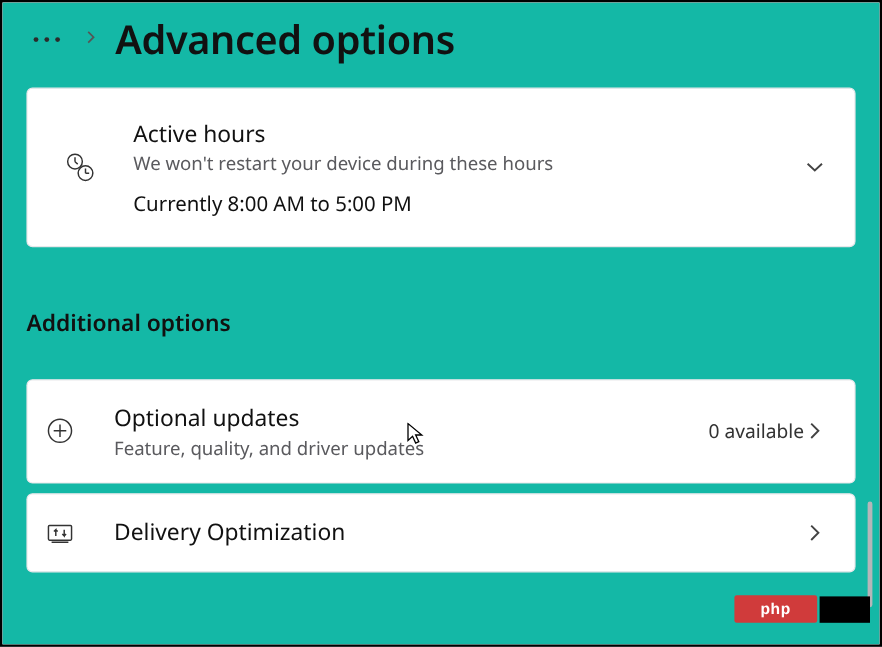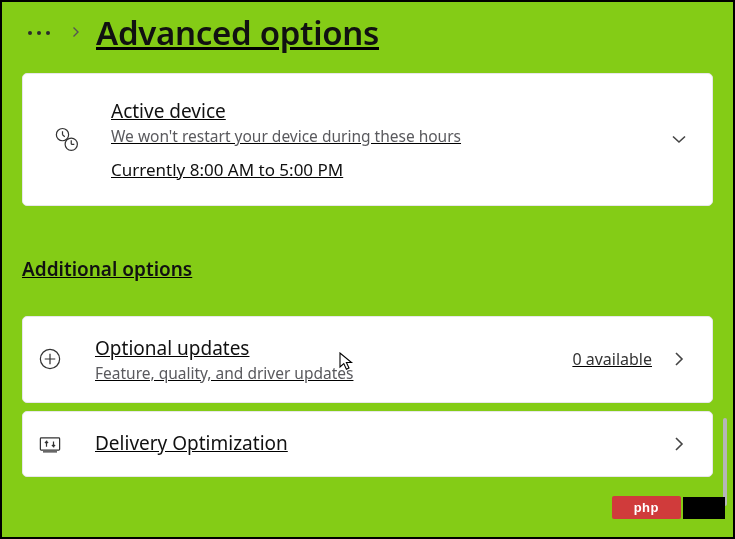--- a/index.html
+++ b/index.html
@@ -4,26 +4,25 @@
 <style>
   * { box-sizing: border-box; margin: 0; padding: 0; }
   html, body { width: 735px; height: 539px; overflow: hidden; }
   body {
     font-family: "Segoe UI", -apple-system, system-ui, sans-serif;
     background: #ffffff;
     border: 2px solid #000;
     position: relative;
   }
   .page {
-    background: #84cc16;
+    background: #14b8a6;
     width: 100%;
     height: 100%;
     padding: 0 20px;
     overflow: hidden;
-    text-decoration: underline;
   }
   .scrollbar {
     position: absolute;
     right: 6px;
     top: 416px;
     width: 4px;
     height: 88px;
     background: #b6b6b9;
     border-radius: 2px;
   }
@@ -84,21 +83,20 @@
     line-height: 1.35;
   }
   .card-extra {
     font-size: 17px;
     color: #111;
     margin-top: 11px;
   }
   .trailing {
     display: flex;
     align-items: center;
-    gap: 18px;
     flex-shrink: 0;
   }
   .trailing-text { font-size: 16px; color: #333; }
   .chevron { width: 18px; height: 18px; }
   .chevron svg { width: 18px; height: 18px; stroke: #444; fill: none; stroke-width: 1.6; }
   .section-label {
     font-size: 19px;
     font-weight: 600;
     color: #111;
     margin-top: 50px;
@@ -159,21 +157,21 @@
   <div class="card tall">
     <div class="icon-slot">
       <svg viewBox="0 0 32 32">
         <circle cx="12" cy="11" r="7"></circle>
         <path d="M12 7 v4.2 M12 11.2 l2.6 2.2"></path>
         <circle cx="22" cy="22" r="7"></circle>
         <path d="M22 17.5 v4.6 M22 22.1 h3.5"></path>
       </svg>
     </div>
     <div class="card-body">
-      <div class="card-title">Active device</div>
+      <div class="card-title">Active hours</div>
       <div class="card-sub">We won't restart your device during these hours</div>
       <div class="card-extra">Currently 8:00 AM to 5:00 PM</div>
     </div>
     <div class="trailing">
       <span class="chevron">
         <svg viewBox="0 0 18 18">
             <path d="M3 6.5 L9 12 L15 6.5"></path>
           </svg>
       </span>
     </div>

